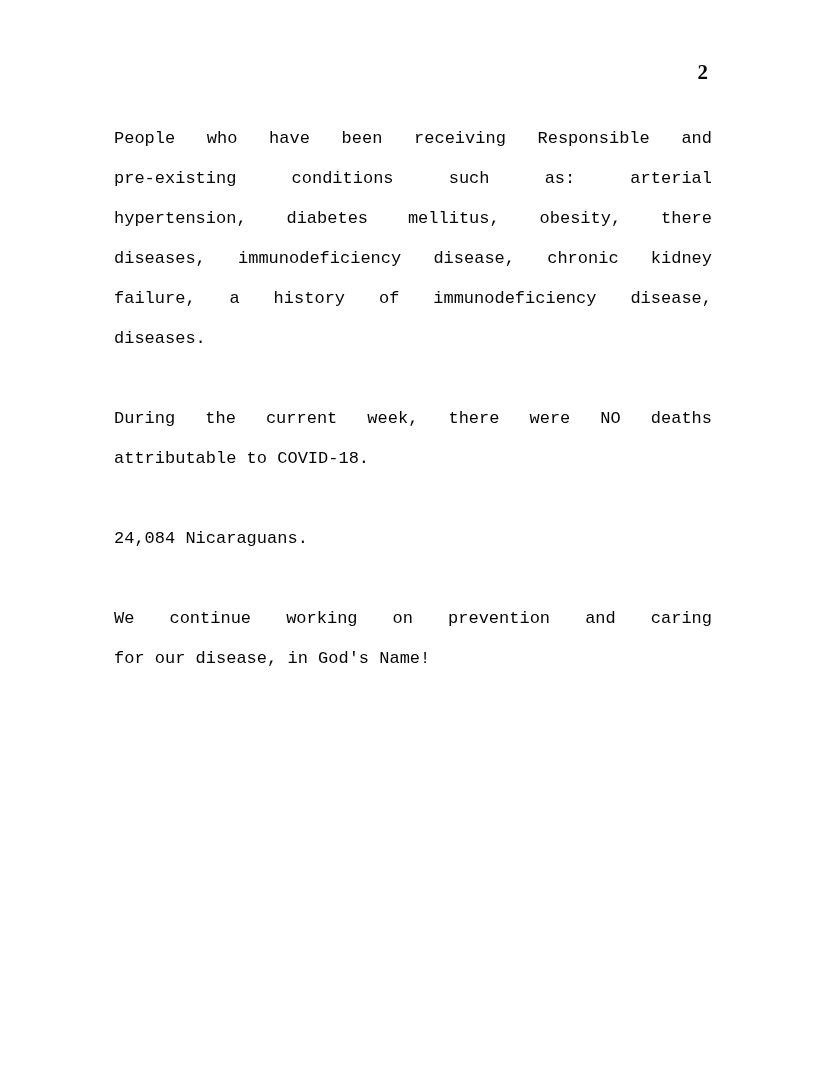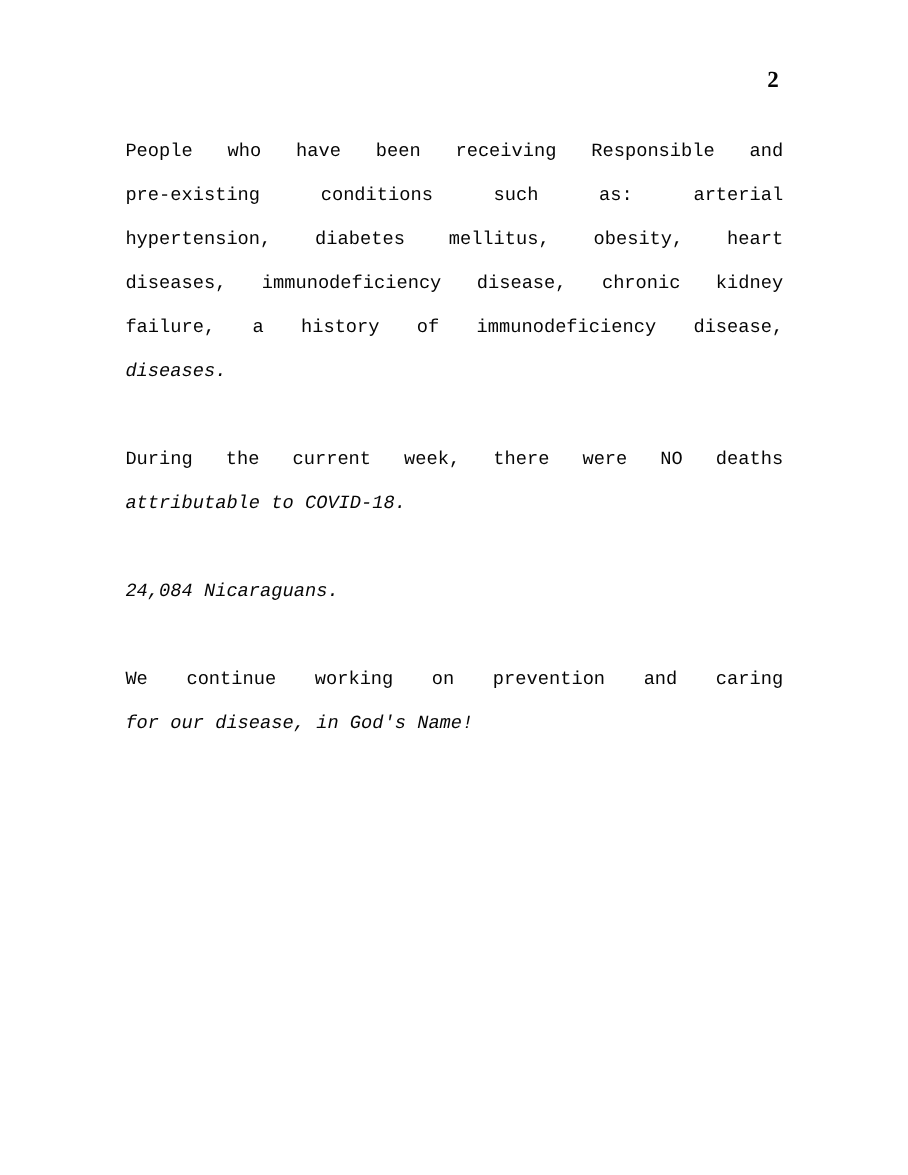--- a/index.html
+++ b/index.html
@@ -42,33 +42,32 @@
     margin-bottom: 0;
   }
   .line {
     text-align: justify;
     text-align-last: justify;
     white-space: normal;
   }
   .line.last {
     text-align: left;
     text-align-last: left;
-    font-style: italic;
   }
 </style>
 </head>
 <body>
 
 <div class="page">
   <div class="page-number">2</div>
   <div class="body-text">
       <div class="paragraph">
         <div class="line">People who have been receiving Responsible and</div>
         <div class="line">pre-existing conditions such as: arterial</div>
-        <div class="line">hypertension, diabetes mellitus, obesity, heart</div>
+        <div class="line">hypertension, diabetes mellitus, obesity, there</div>
         <div class="line">diseases, immunodeficiency disease, chronic kidney</div>
         <div class="line">failure, a history of immunodeficiency disease,</div>
         <div class="line last">diseases.</div>
       </div>
       <div class="paragraph">
         <div class="line">During the current week, there were NO deaths</div>
         <div class="line last">attributable to COVID-18.</div>
       </div>
       <div class="paragraph">
         <div class="line last">24,084 Nicaraguans.</div>

